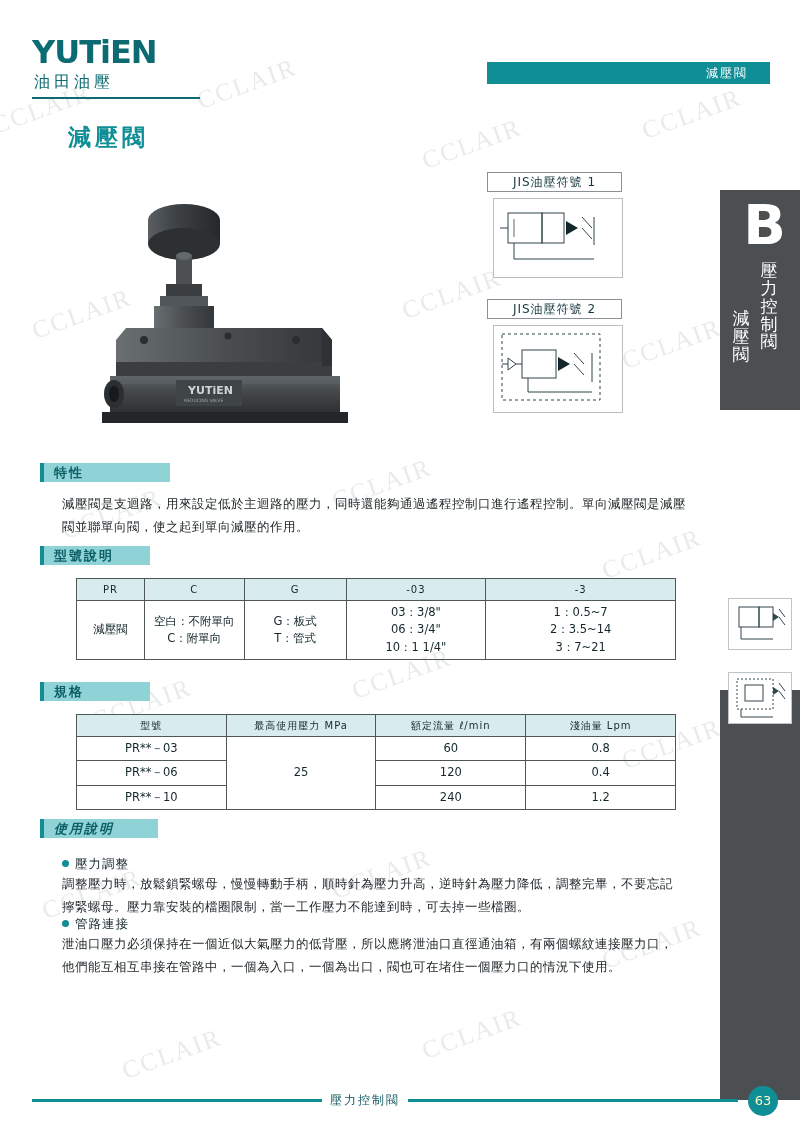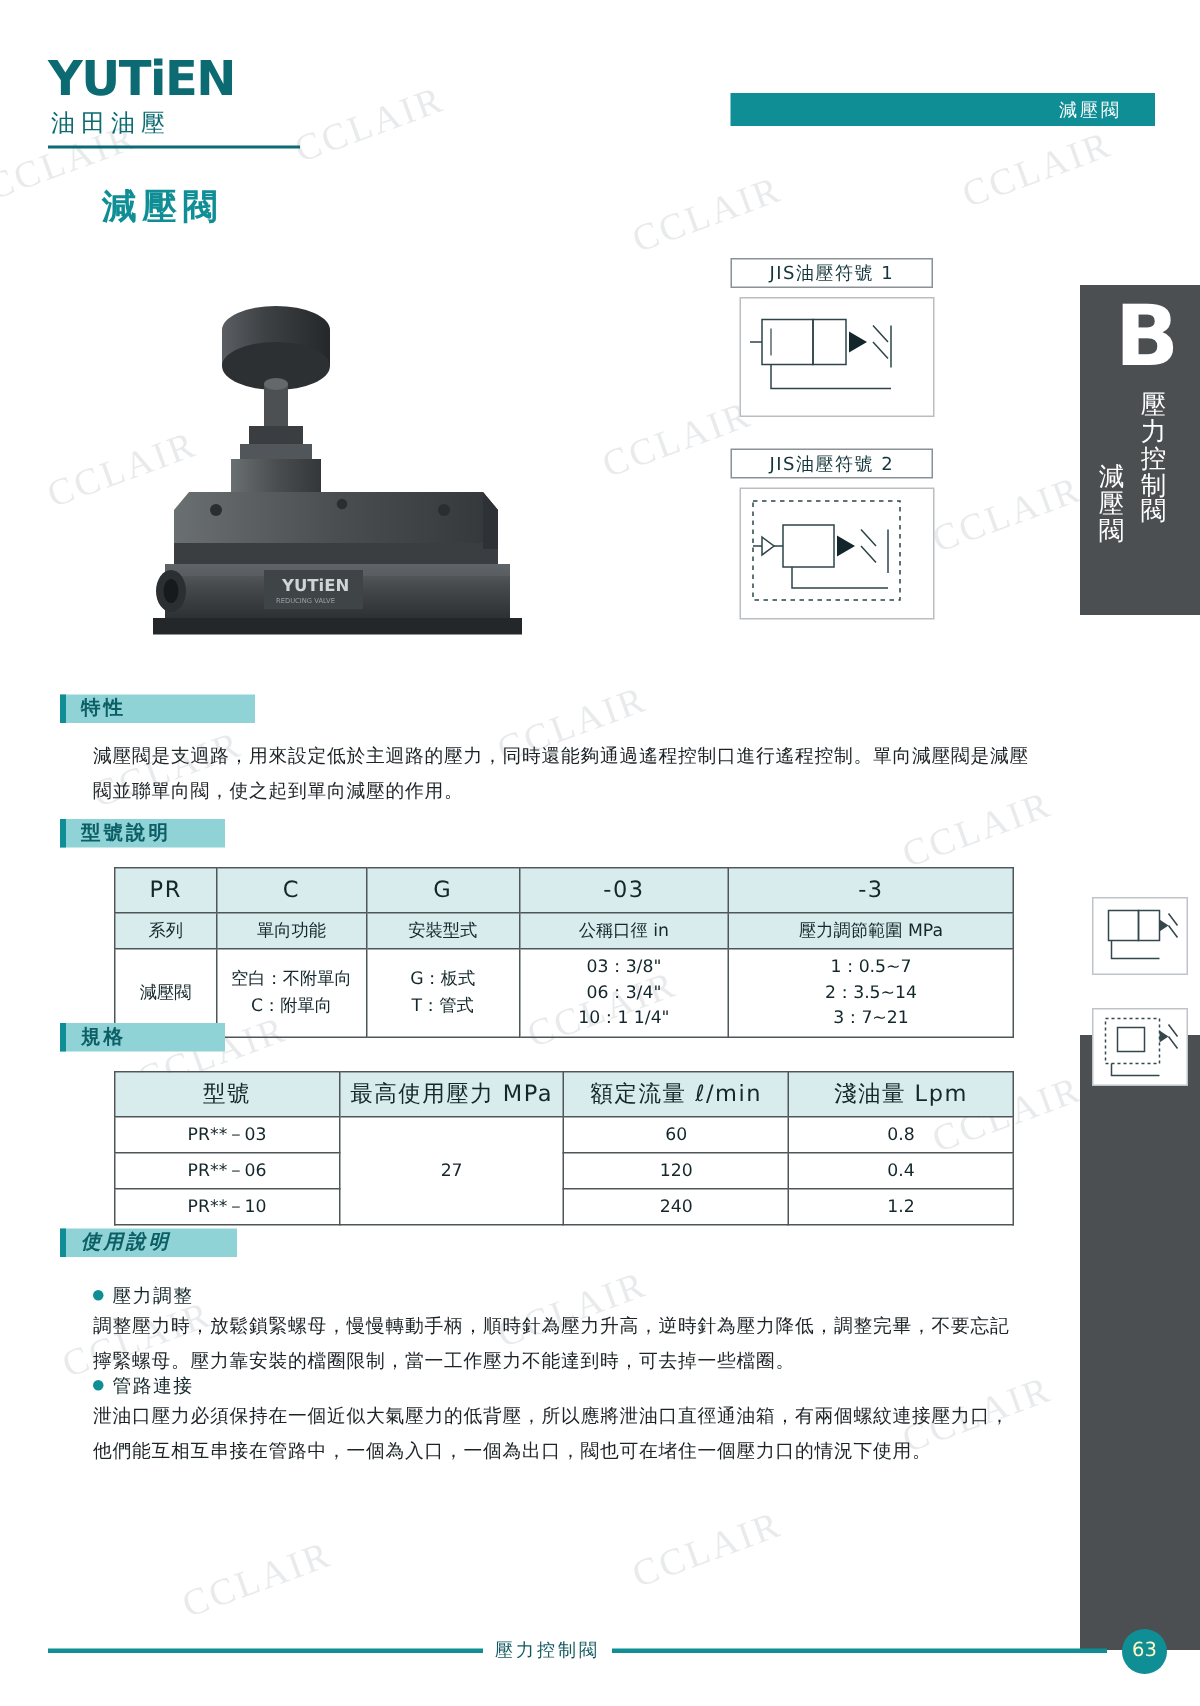--- a/index.html
+++ b/index.html
@@ -174,21 +174,21 @@
   }
   table.doc td, table.doc th {
     border: 1px solid #4f5658;
     text-align: center;
     font-weight: normal;
     padding: 3px 4px;
     line-height: 1.5;
   }
   table.doc thead td {
     background: #d8eced;
-    font-size: 15px;
+    font-size: 10px;
     letter-spacing: 1px;
   }
 
   
   .footer-line {
     position: absolute;
     left: 32px; top: 1099px;
     width: 706px; height: 3px;
     background: #0f8e96;
   }
@@ -395,27 +395,20 @@
   <thead>
     <tr>
       <td style="width:68px;">PR</td>
       <td style="width:100px;">C</td>
       <td style="width:102px;">G</td>
       <td style="width:140px;">-03</td>
       <td style="width:190px;">-3</td>
     </tr>
   </thead>
   <tbody>
-    <tr>
-      <td style="background:#d8eced;">系列</td>
-      <td style="background:#d8eced;">單向功能</td>
-      <td style="background:#d8eced;">安裝型式</td>
-      <td style="background:#d8eced;">公稱口徑 in</td>
-      <td style="background:#d8eced;">壓力調節範圍 MPa</td>
-    </tr>
     <tr style="height:56px;">
       <td style="white-space:pre-line;">減壓閥</td>
       <td style="white-space:pre-line;">空白：不附單向
 C：附單向</td>
       <td style="white-space:pre-line;">G：板式
 T：管式</td>
       <td style="white-space:pre-line;">03：3/8"
 06：3/4"
 10：1 1/4"</td>
       <td style="white-space:pre-line;">1：0.5~7
@@ -434,21 +427,21 @@
     <tr>
       <td style="width:150px;">型號</td>
       <td style="width:150px;">最高使用壓力 MPa</td>
       <td style="width:150px;">額定流量 ℓ/min</td>
       <td style="width:150px;text-align:center;">淺油量 Lpm</td>
     </tr>
   </thead>
   <tbody>
     <tr>
       <td>PR**－03</td>
-      <td rowspan="3">27</td>
+      <td rowspan="3">25</td>
       <td>60</td>
       <td>0.8</td>
     </tr>
     <tr>
       <td>PR**－06</td>
       <td>120</td>
       <td>0.4</td>
     </tr>
     <tr>
       <td>PR**－10</td>

